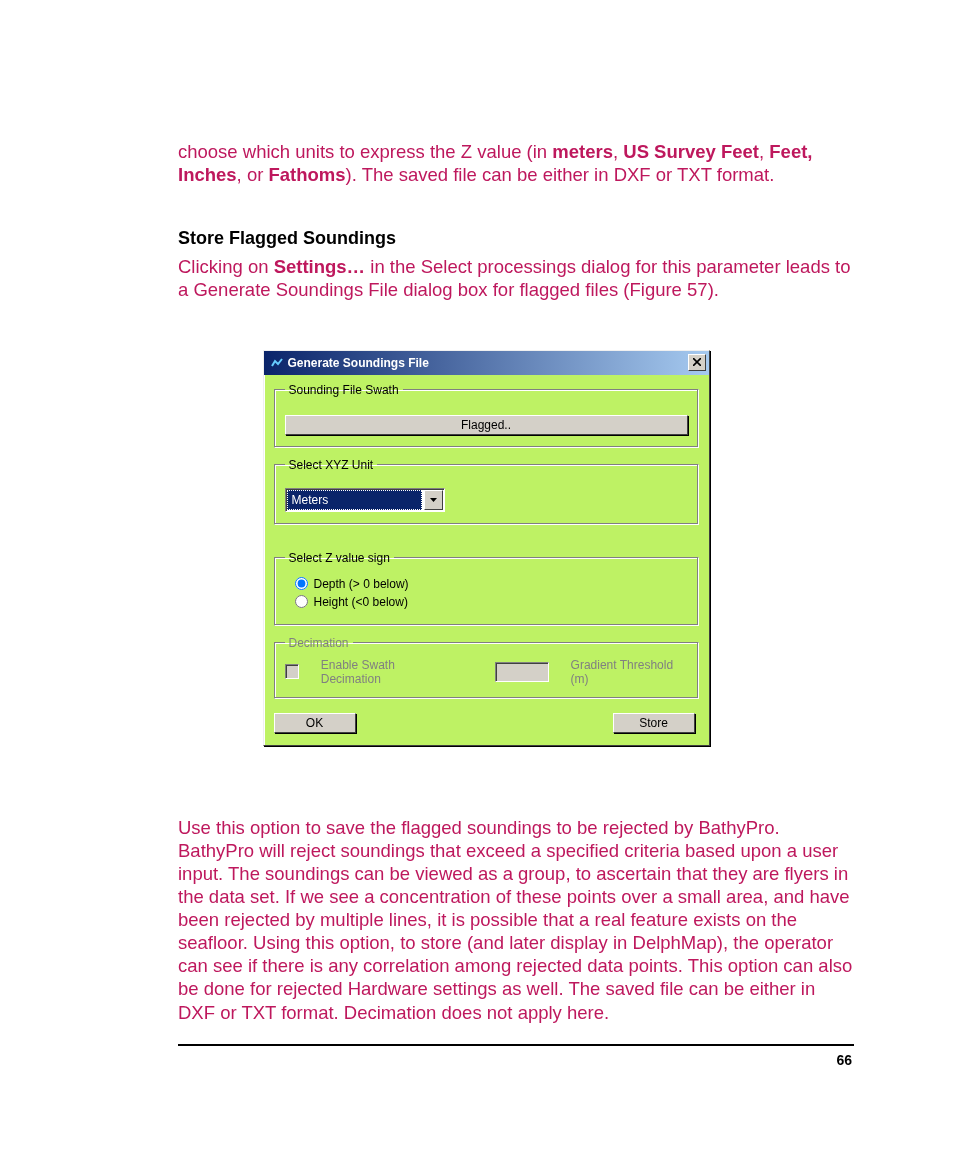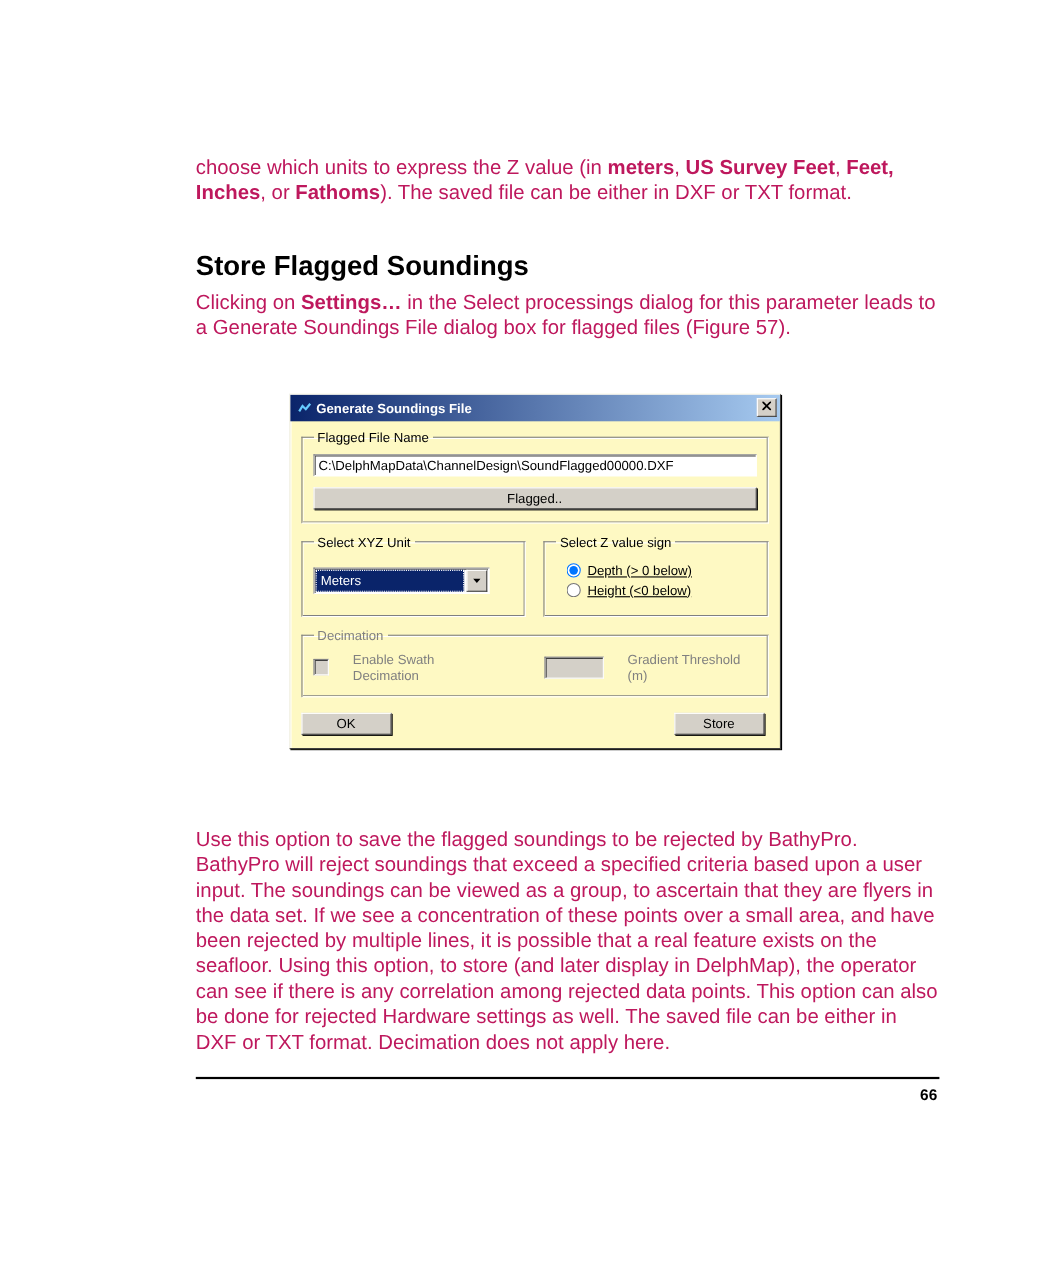--- a/index.html
+++ b/index.html
@@ -16,35 +16,35 @@
     width: 954px;
   }
   .body-text {
     font-size: 18.5px;
     line-height: 1.25;
     color: #be185d;
     margin: 0 0 10px 0;
   }
   .body-text b { font-weight: bold; }
   h2.section-heading {
-    font-size: 25px;
+    font-size: 18px;
     font-weight: bold;
     margin: 42px 0 6px 0;
     color: #000;
   }
   .dialog-wrap {
     display: flex;
     justify-content: center;
     margin: 48px 0 70px 0;
     padding-right: 60px;
   }
   
   .dialog {
     width: 445px;
-    background: #fef9c3;
+    background: #bef264;
     border-top: 1px solid #f0f0f0;
     border-left: 1px solid #f0f0f0;
     border-right: 1px solid #404040;
     border-bottom: 1px solid #404040;
     box-shadow: 1px 1px 0 #000, inset 1px 1px 0 #fff;
     font-family: Tahoma, "MS Sans Serif", sans-serif;
     font-size: 12px;
   }
   .titlebar {
     background: linear-gradient(to right, #0a246a, #a6caf0);
@@ -133,20 +133,21 @@
     font-size: 12px;
     padding: 2px 0;
     min-width: 80px;
     text-align: center;
     cursor: default;
   }
   .select-btn { min-width: 74px; margin-top: 10px; }
   .row2 {
     display: flex;
     gap: 16px;
+    flex-direction: column;
   }
   .row2 fieldset { flex: 1; }
   .combo {
     display: flex;
     width: 158px;
     height: 22px;
     border-top: 1px solid #808080;
     border-left: 1px solid #808080;
     border-right: 1px solid #fff;
     border-bottom: 1px solid #fff;
@@ -177,21 +178,20 @@
     align-items: center;
     justify-content: center;
   }
   .combo .combo-arrow svg { display:block; }
   .radio-row {
     display: flex;
     align-items: center;
     gap: 6px;
     margin: 4px 0;
     padding-left: 10px;
-    text-decoration: underline;
   }
   .radio-row input[type=radio] {
     margin: 0;
   }
   .decim-row {
     display: flex;
     align-items: center;
     gap: 22px;
   }
   .decim-row .spacer { flex: 1; }
@@ -252,22 +252,21 @@
           <span>
             <svg width="8" height="8" viewBox="0 0 8 8">
                 <path d="M0 0 L8 8 M8 0 L0 8" stroke="#000" stroke-width="1.6"></path>
               </svg>
           </span>
         </div>
       </div>
       <div class="dialog-body">
 
         <fieldset class="group">
-          <legend>Flagged File Name</legend>
-          <input class="text-input" type="text" value="C:\DelphMapData\ChannelDesign\SoundFlagged00000.DXF" style="">
+          <legend>Sounding File Swath</legend>
           <div class="win-btn select-btn">Flagged..</div>
         </fieldset>
 
         <div class="row2">
           <fieldset class="group">
             <legend>Select XYZ Unit</legend>
             <div class="combo">
               <div class="combo-text">Meters</div>
               <div class="combo-arrow">
                 <svg width="7" height="4" viewBox="0 0 7 4">

